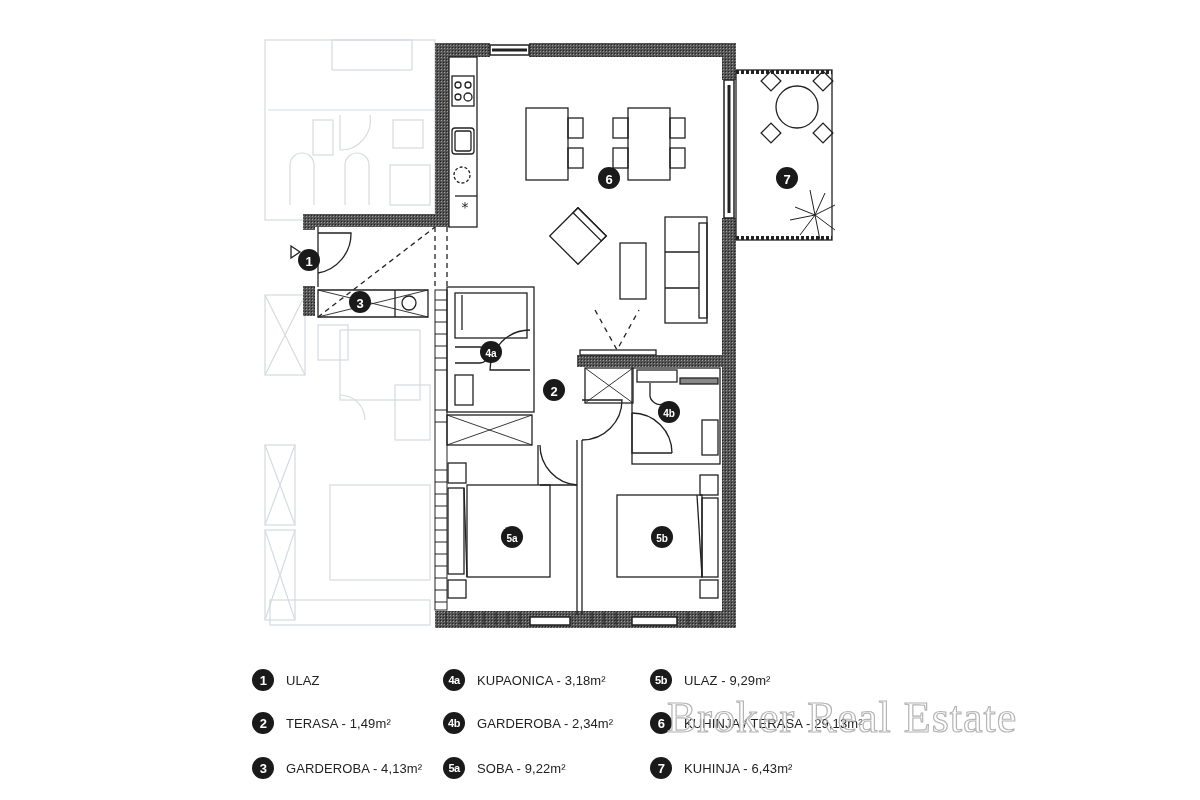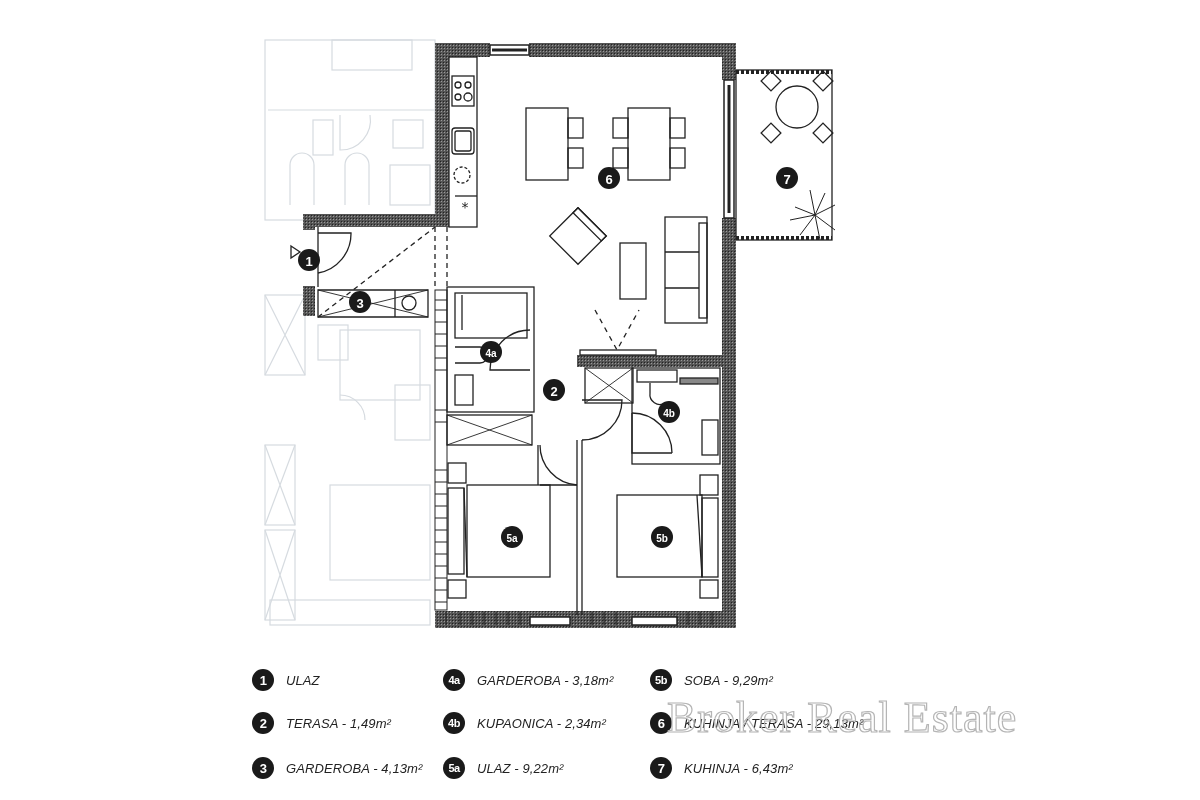--- a/index.html
+++ b/index.html
@@ -2,21 +2,21 @@
 <html><head>
 <meta charset="utf-8">
 <style>
   html, body { margin:0; padding:0; background:#ffffff; }
   body { width:1200px; height:800px; position:relative; overflow:hidden; font-family:"Liberation Sans", sans-serif; }
   #plan { position:absolute; left:0; top:0; width:1200px; height:650px; }
   .legend { position:absolute; left:0; top:650px; width:1200px; height:150px; }
   .leg-item { position:absolute; display:flex; align-items:center; height:24px; }
   .leg-badge { width:22px; height:22px; border-radius:50%; background:#1a1a1a; color:#fff; font-weight:bold; font-size:13px; display:flex; align-items:center; justify-content:center; margin-right:12px; font-family:"Liberation Sans", sans-serif; letter-spacing:-0.5px; }
   .leg-badge.small { font-size:11px; }
-  .leg-text { font-size:13px; color:#222; letter-spacing:0.1px;font-style:italic; }
+  .leg-text { font-size:13px; color:#222; letter-spacing:0.1px; }
   .watermark { position:absolute; left:667px; top:677px; font-size:44px; font-family:Liberation Serif, serif; color:transparent; -webkit-text-stroke:1.2px #b5b5b5; letter-spacing:1px; white-space:nowrap; pointer-events:none;margin-top:15px; }
   .room-label { font-family:"Liberation Sans", sans-serif; font-weight:bold; fill:#fff; text-anchor:middle; dominant-baseline:central; }
 </style>
 </head>
 <body>
 
 <svg id="plan" viewBox="0 0 1200 650" xmlns="http://www.w3.org/2000/svg">
   <defs>
     <pattern id="hatch" width="3" height="3" patternUnits="userSpaceOnUse">
       <rect width="3" height="3" fill="#555"></rect>
@@ -230,33 +230,33 @@
   <div class="leg-item" style="left:252px; top:61px;">
     <span class="leg-badge">2</span>
     <span class="leg-text">TERASA - 1,49m²</span>
   </div>
   <div class="leg-item" style="left:252px; top:106px;">
     <span class="leg-badge">3</span>
     <span class="leg-text">GARDEROBA - 4,13m²</span>
   </div>
   <div class="leg-item" style="left:443px; top:18px;">
     <span class="leg-badge small">4a</span>
-    <span class="leg-text">GARDEROBA - 3,18m²</span>
+    <span class="leg-text">KUPAONICA - 3,18m²</span>
   </div>
   <div class="leg-item" style="left:443px; top:61px;">
     <span class="leg-badge small">4b</span>
-    <span class="leg-text">KUPAONICA - 2,34m²</span>
+    <span class="leg-text">GARDEROBA - 2,34m²</span>
   </div>
   <div class="leg-item" style="left:443px; top:106px;">
     <span class="leg-badge small">5a</span>
-    <span class="leg-text">ULAZ - 9,22m²</span>
+    <span class="leg-text">SOBA - 9,22m²</span>
   </div>
   <div class="leg-item" style="left:650px; top:18px;">
     <span class="leg-badge small">5b</span>
-    <span class="leg-text">SOBA - 9,29m²</span>
+    <span class="leg-text">ULAZ - 9,29m²</span>
   </div>
   <div class="leg-item" style="left:650px; top:61px;">
     <span class="leg-badge">6</span>
     <span class="leg-text">KUHINJA / TERASA - 29,13m²</span>
   </div>
   <div class="leg-item" style="left:650px; top:106px;">
     <span class="leg-badge">7</span>
     <span class="leg-text">KUHINJA - 6,43m²</span>
   </div>
 </div>

